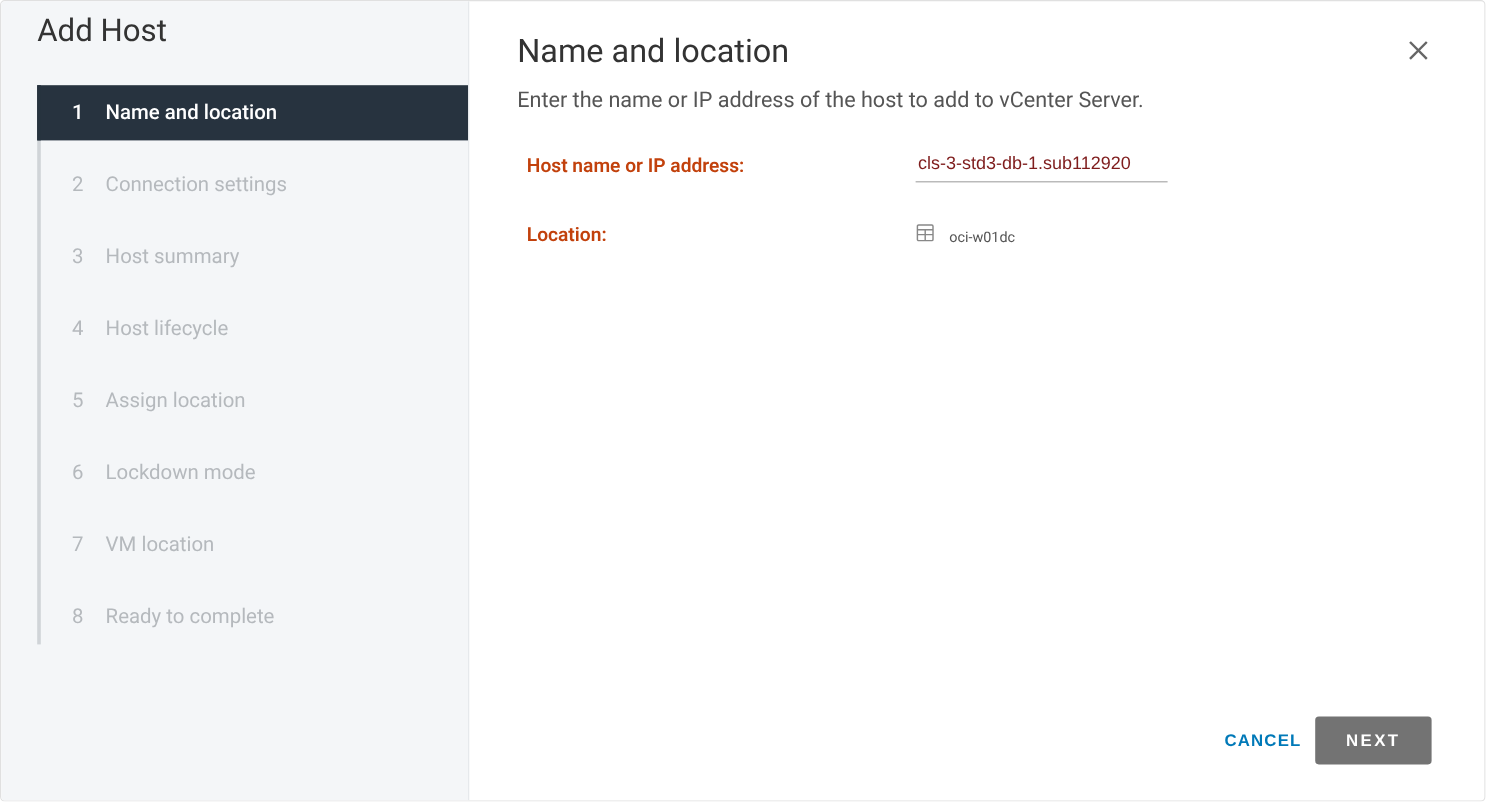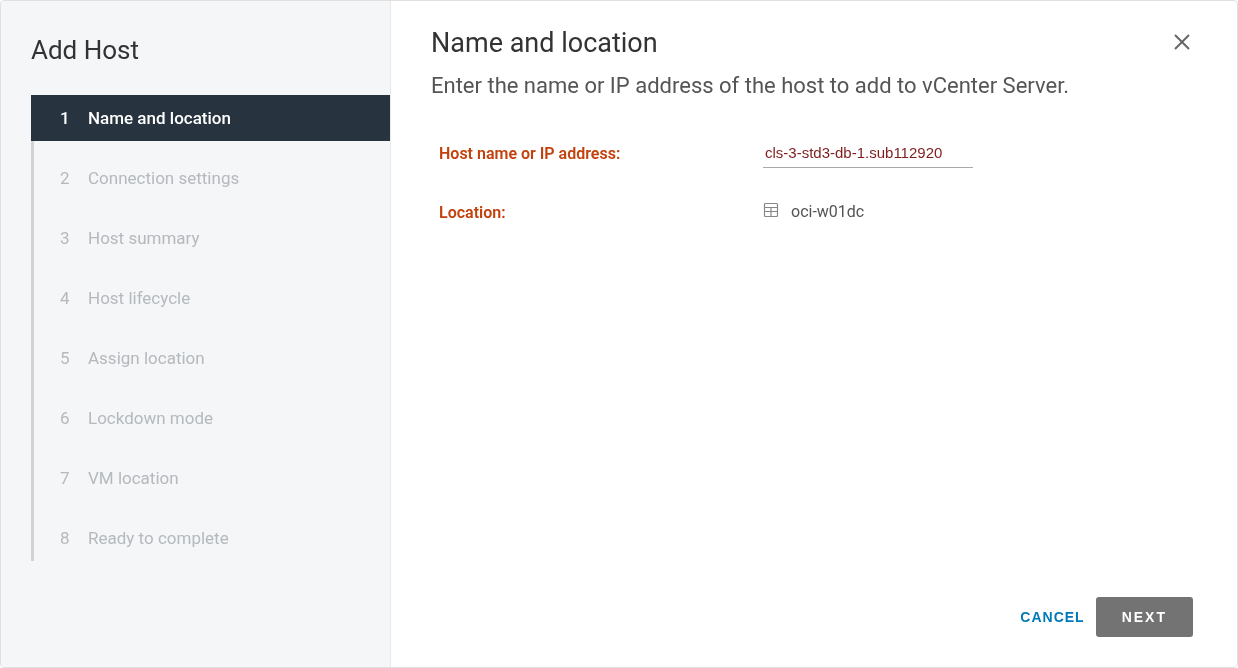--- a/index.html
+++ b/index.html
@@ -9,21 +9,20 @@
     width: 100%;
     height: 100%;
     border: 1px solid #e0e0e0;
     border-radius: 4px;
     overflow: hidden;
   }
   .sidebar {
     width: 390px;
     background: #f4f6f8;
     border-right: 1px solid #e6e9ec;
-    padding-top: 24px;
   }
   .sidebar-title {
     font-size: 26px;
     font-weight: 400;
     color: #333;
     padding: 10px 30px 30px 30px;
   }
   .steps {
     border-left: 3px solid #d0d4d8;
     margin-left: 30px;
@@ -72,23 +71,23 @@
     margin-bottom: 14px;
   }
   .close-x {
     font-size: 20px;
     color: #666;
     cursor: pointer;
     padding: 6px;
     line-height: 1;
   }
   .main-desc {
-    font-size: 22px;
+    font-size: 18px;
     color: #555;
-    margin-bottom: 40px;
+    margin-bottom: 28px;
   }
   .form-row {
     display: flex;
     align-items: center;
     margin-bottom: 34px;
     padding-left: 8px;
   }
   .form-label {
     width: 324px;
     font-size: 16px;
@@ -99,23 +98,23 @@
     border: none;
     border-bottom: 1px solid #aaa;
     font-size: 15px;
     padding: 6px 2px;
     width: 210px;
     outline: none;
     color: #7f1d1d;
   }
   .location-val {
     display: flex;
-    align-items: flex-start;
+    align-items: flex-end;
     gap: 12px;
-    font-size: 16px;
+    font-size: 12px;
     color: #555;
   }
   .dc-icon {
     width: 16px;
     height: 16px;
     color: #888;
   }
   .footer {
     margin-top: auto;
     display: flex;

